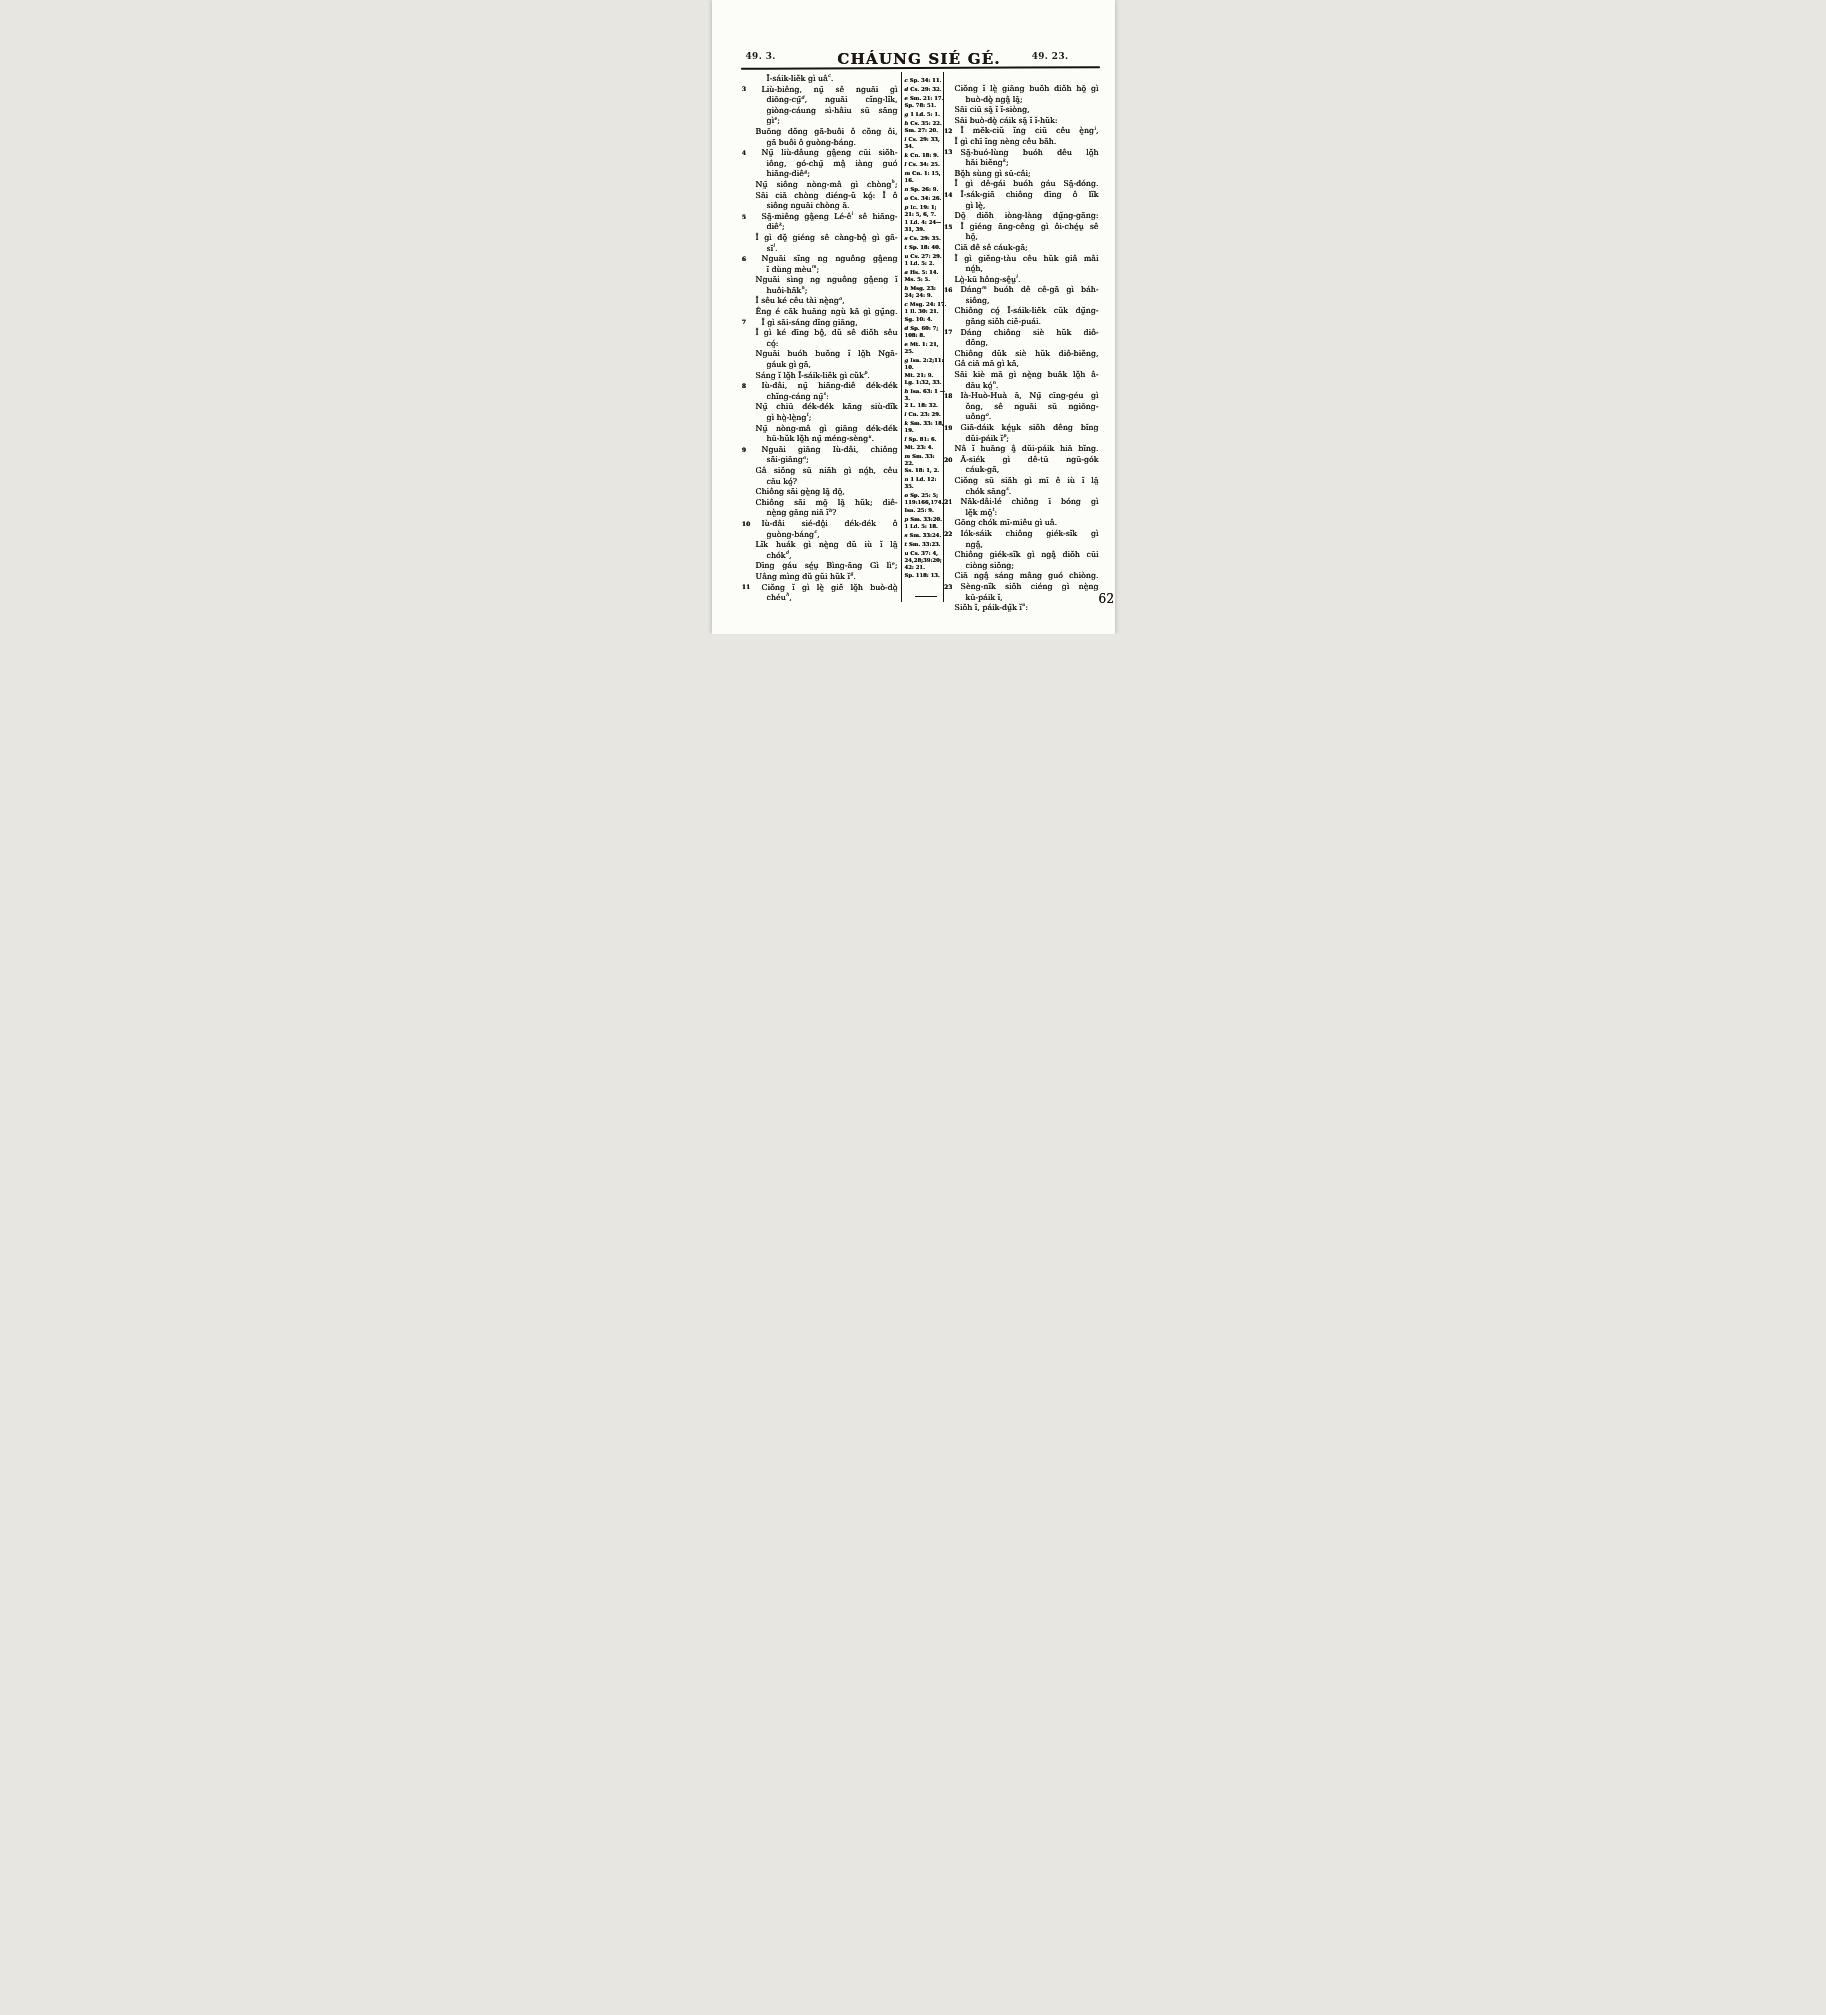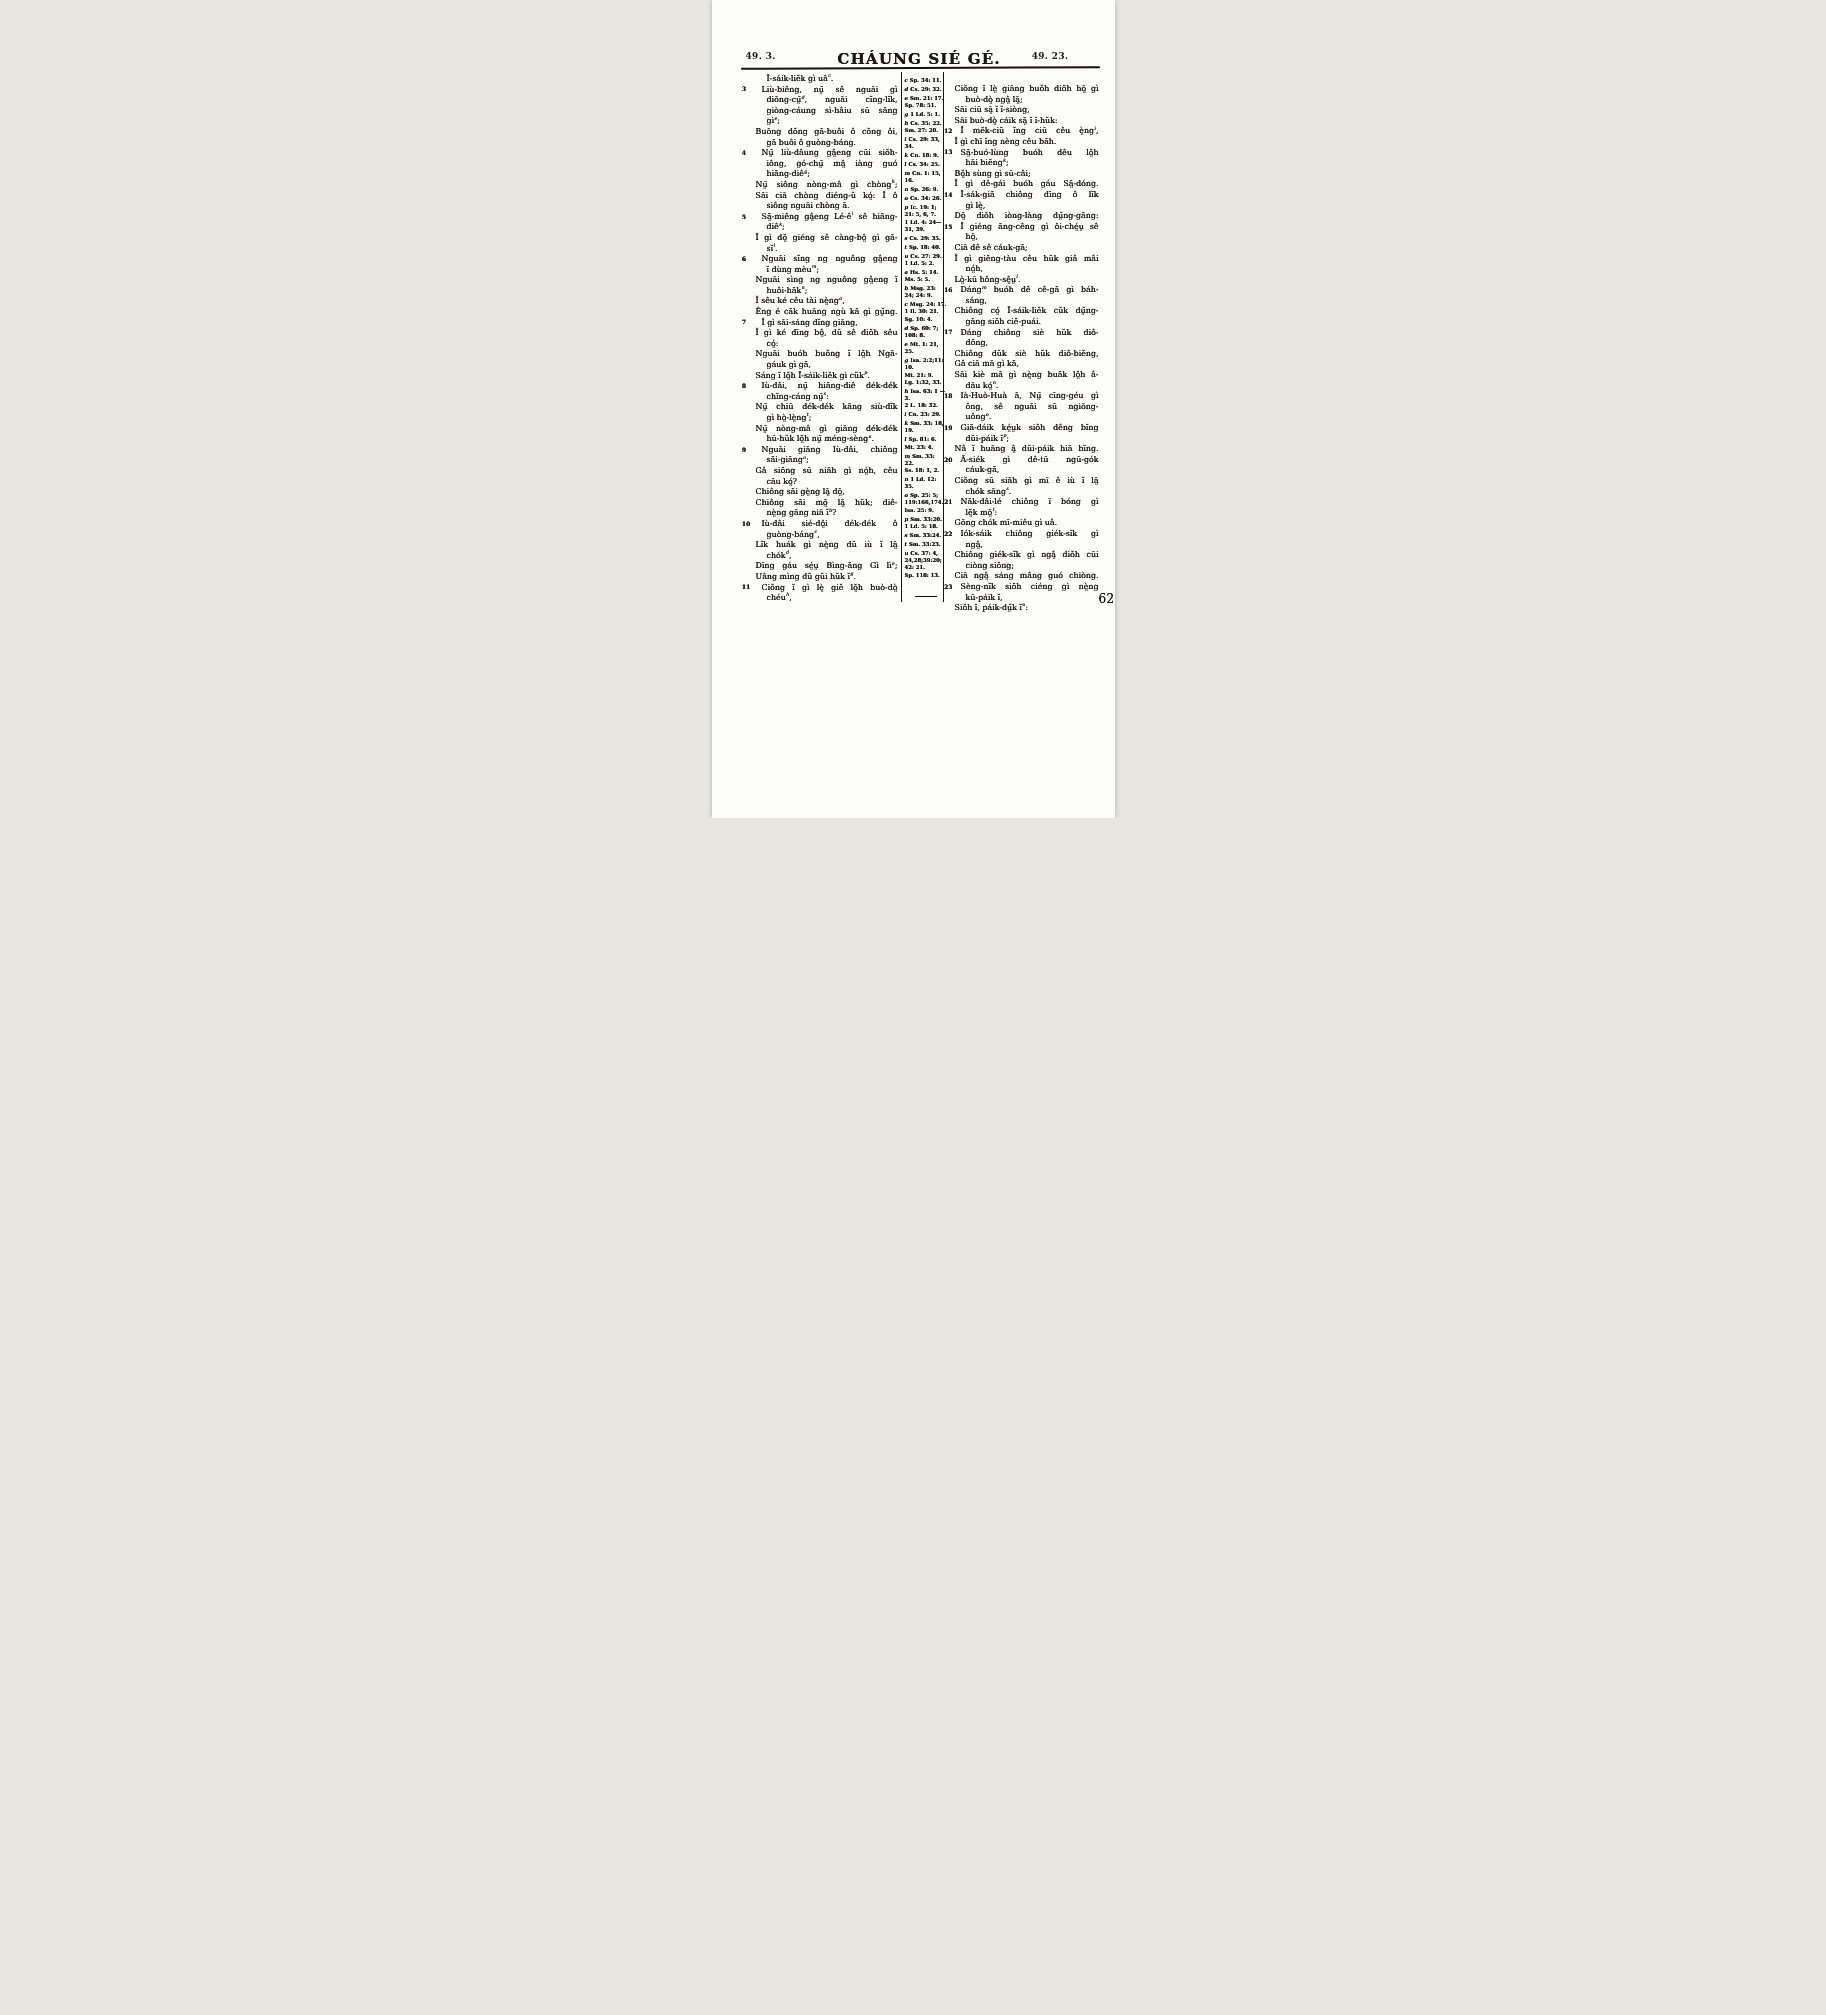--- a/index.html
+++ b/index.html
@@ -1,18 +1,18 @@
 <!DOCTYPE html>
 <html style="font-size:6.4px"><head>
 <meta charset="utf-8">
 <style>
   html,body{margin:0;padding:0;background:#e8e6e0;}
   .page{
     position:relative;
-    width:403px;height:818px;
+    width:403px;height:634px;
     margin:0 auto;
     background:#fcfcf9;
     color:#1b1611;
     font-family:"DejaVu Serif","Liberation Serif",serif;
     overflow:hidden;
     box-shadow:0 0 4.8px rgba(0,0,0,.25);
   }
   .hdr{position:absolute;top:51px;font-size:8.9px;font-weight:bold;letter-spacing:0.4px;}
   .hdr-left{left:34px;}
   .hdr-right{right:46px;}
@@ -427,21 +427,21 @@
         <span class="txt">nó̤h,</span>
       </div>
       <div class="ln">
         <span class="txt">Lò̤-kū hông-sê̤ṳ<sup>l</sup>.</span>
       </div>
       <div class="ln just numbered">
         <span class="vnum">16</span>
         <span class="txt">Dáng<sup>m</sup> buóh dê cê-gă gì báh-</span>
       </div>
       <div class="ln ind">
-        <span class="txt">sáng,</span>
+        <span class="txt">siông,</span>
       </div>
       <div class="ln just">
         <span class="txt">Chiông có̤ Ī-sáik-liĕk cŭk dṳ̆ng-</span>
       </div>
       <div class="ln ind">
         <span class="txt">găng siŏh ciĕ-puái.</span>
       </div>
       <div class="ln just numbered">
         <span class="vnum">17</span>
         <span class="txt">Dáng chiông siè hŭk diô-</span>

